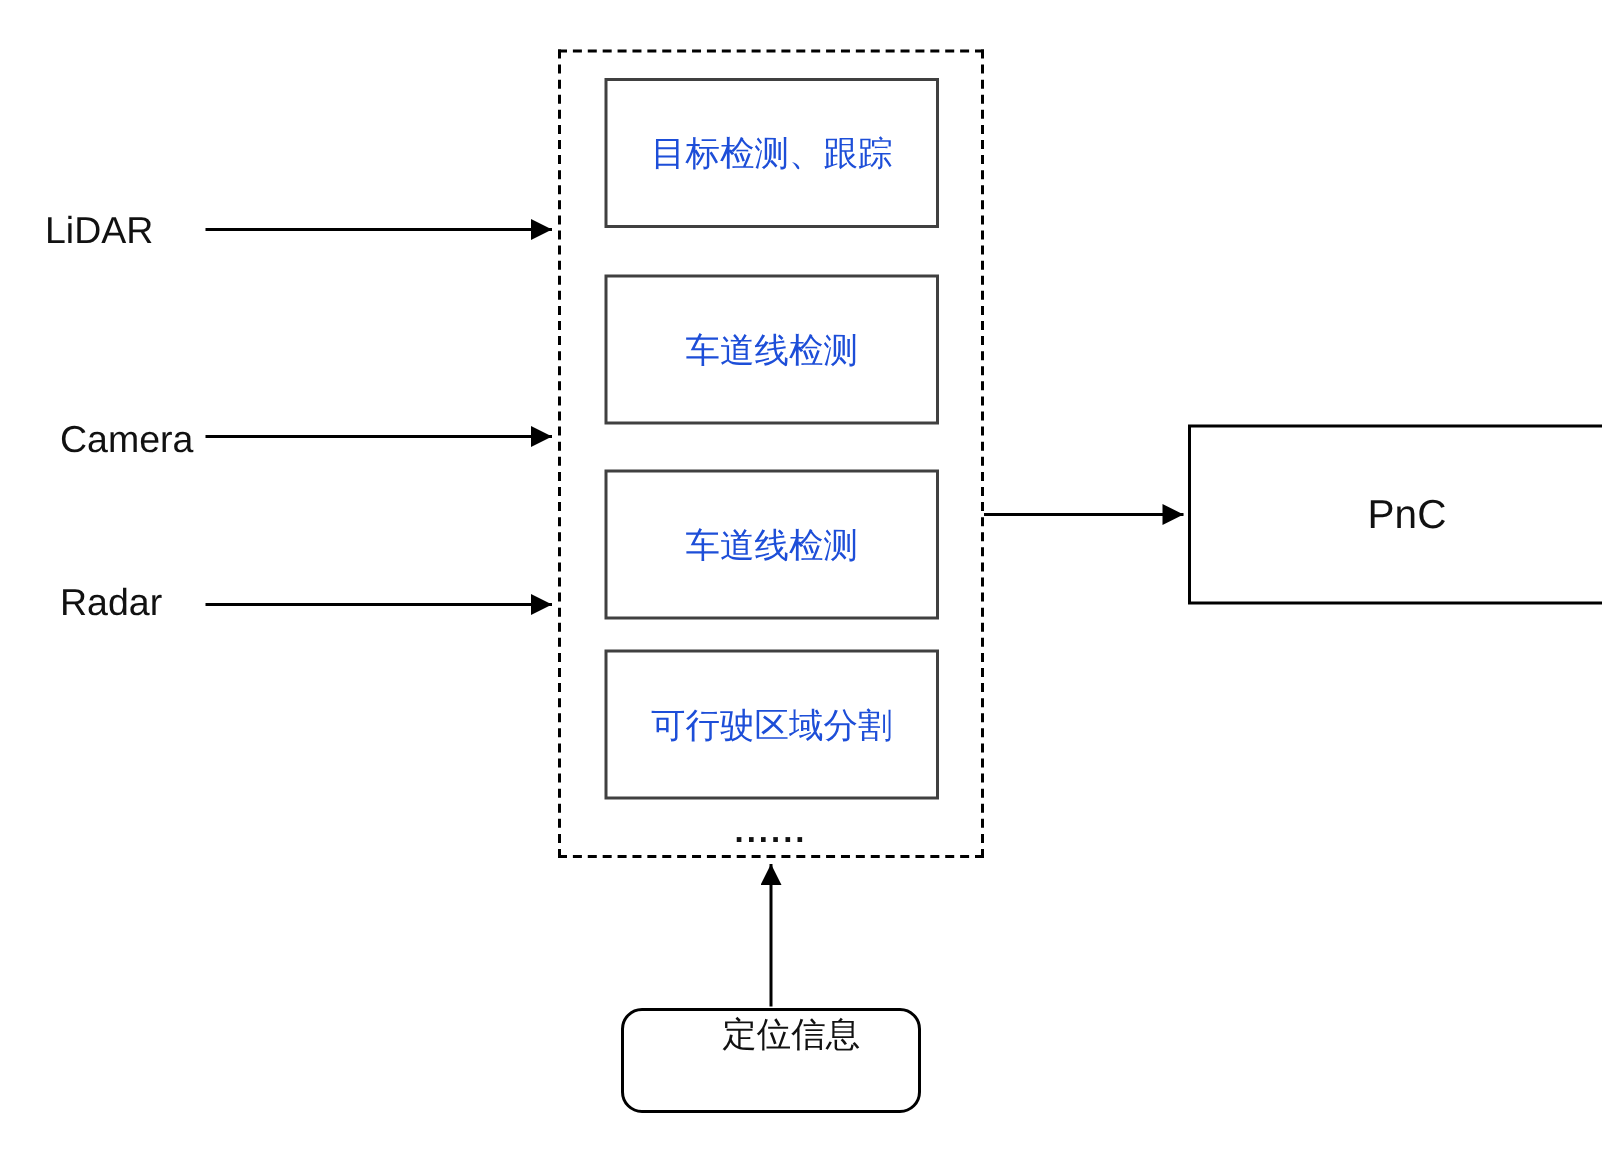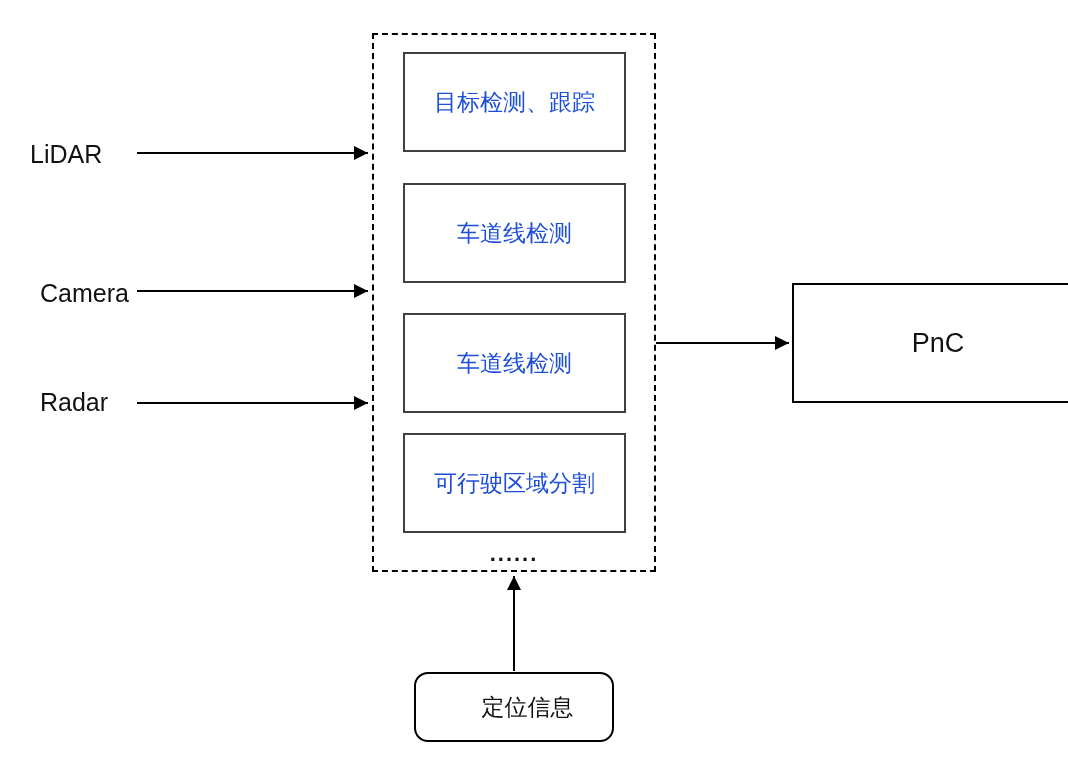--- a/index.html
+++ b/index.html
@@ -83,21 +83,21 @@
   .loc-box {
     position: absolute;
     left: 414px;
     top: 672px;
     width: 200px;
     height: 70px;
     border: 2px solid #000000;
     border-radius: 14px;
     background: #ffffff;
     display: flex;
-    align-items: center;
+    align-items: flex-start;
     justify-content: center;
     font-size: 23px;
     color: #111111;
     padding-left: 27px;
   }
 
   .arrows-layer {
     position: absolute;
     left: 0;
     top: 0;

